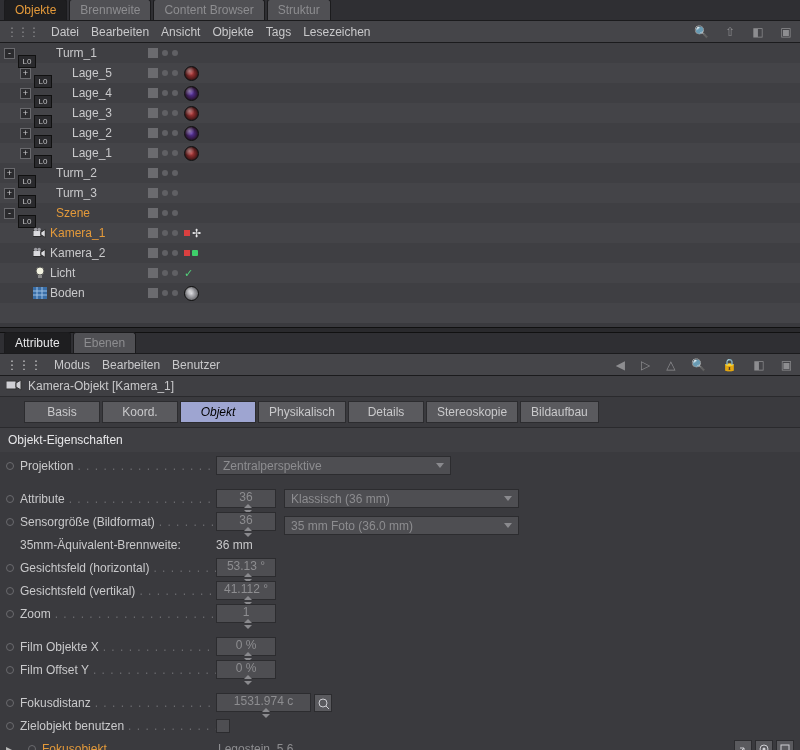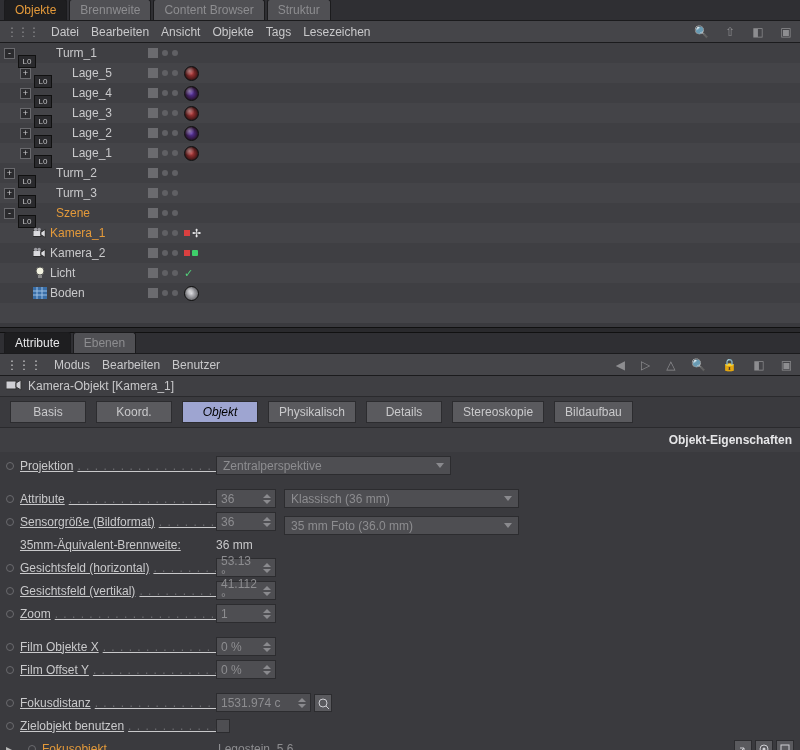--- a/index.html
+++ b/index.html
@@ -69,35 +69,35 @@
   .attr-tabstrip .tab { padding:3px 10px; margin-right:2px; border:1px solid var(--border); border-bottom:none; border-radius:3px 3px 0 0; background:var(--bg-tab-inactive); color:var(--fg-dim);}
   .attr-tabstrip .tab.active { background:var(--bg-tab-active); color:#e8e8ea;}
 
   .attr-menubar { display:flex; align-items:center; gap:12px; background:var(--bg-panel); height:22px; padding:0 6px; border-bottom:1px solid var(--border);}
   .attr-menubar .spacer{flex:1;}
   .attr-menubar .ic{ color:var(--fg-dim); padding:0 2px;}
 
   .attr-title { display:flex; align-items:center; gap:6px; padding:3px 6px; background:var(--bg-row-a); border-bottom:1px solid var(--sep);}
   .attr-title .camglyph{ width:16px;height:14px;}
 
-  .attr-subtabs { display:flex; gap:10px; padding:4px 10px; background:var(--bg-dark); border-bottom:1px solid var(--sep);}
+  .attr-subtabs { display:flex; gap:2px; padding:4px 24px; background:var(--bg-dark); border-bottom:1px solid var(--sep);}
   .attr-subtabs .stab { min-width:76px; text-align:center; padding:3px 10px; background:var(--bg-btn); border:1px solid #2c2c2f; color:var(--fg);}
   .attr-subtabs .stab.active { background:var(--bg-btn-active); color:#000000;font-style:italic;}
 
-  .section-hd { font-weight:bold; padding:5px 8px; background:var(--bg-row-a); color:#e6e6e8;text-align:right;}
+  .section-hd { font-weight:normal; padding:5px 8px; background:var(--bg-row-a); color:#e6e6e8;}
 
   .props { padding:2px 6px 10px 6px; background:var(--bg-dark);}
   .prow { display:flex; align-items:center; height:23px;}
   .gapRow { height:10px; }
-  .plabel { width:210px; display:flex; align-items:center; color:var(--fg); overflow:hidden; white-space:nowrap;text-decoration:underline;}
+  .plabel { width:210px; display:flex; align-items:center; color:var(--fg); overflow:hidden; white-space:nowrap;}
   .plabel.hot { color:var(--fg-orange);}
   .pknob { width:8px; height:8px; border-radius:50%; border:1px solid #6a6a6e; margin-right:6px; background:transparent; flex:none;}
   .pknob.ind { margin-left:12px;}
   .dots { flex:1; overflow:hidden; color:#6c6c70; letter-spacing:1px; padding:0 4px;}
-  .pinput { width:60px; height:19px; background:var(--bg-input); border:1px solid #2c2c2f; color:var(--fg-dim); padding:0 4px; display:flex; align-items:center; justify-content:space-between;}
+  .pinput { width:60px; height:19px; background:var(--bg-input); border:1px solid #2c2c2f; color:var(--fg-dim); padding:0 4px; display:flex; align-items:center; justify-content:space-between;flex-direction:column;}
   .pwide  { width:95px;}
   .spin   { display:flex; flex-direction:column; margin-left:4px;}
   .spin div{ width:0;height:0;border-left:4px solid transparent;border-right:4px solid transparent;}
   .spin .up{ border-bottom:4px solid #8a8a8e; margin-bottom:2px;}
   .spin .dn{ border-top:4px solid #8a8a8e;}
   .pselect { height:19px; background:var(--bg-input); border:1px solid #2c2c2f; color:var(--fg-dim); padding:0 6px; display:flex; align-items:center; justify-content:space-between;}
   .pselect .car{ width:0;height:0;border-left:4px solid transparent;border-right:4px solid transparent;border-top:5px solid #8a8a8e;}
   .chk { width:14px;height:14px;border:1px solid #2c2c2f;background:var(--bg-input);}
   .iconcell { width:18px;height:18px;border:1px solid #2c2c2f;background:var(--bg-btn);margin-left:3px;display:flex;align-items:center;justify-content:center;color:#bdbdc1;}
   .flexend { margin-left:auto; display:flex;}

